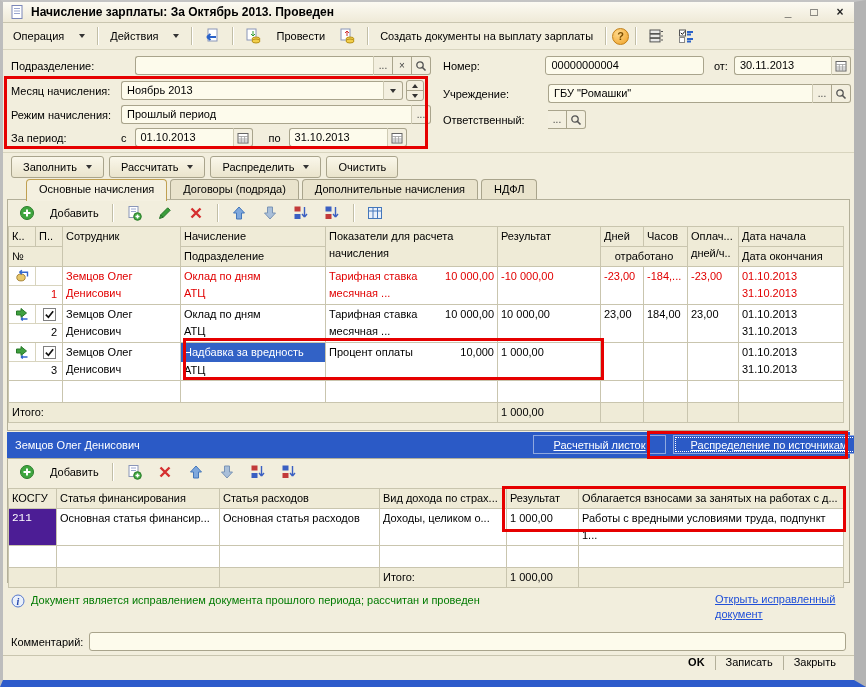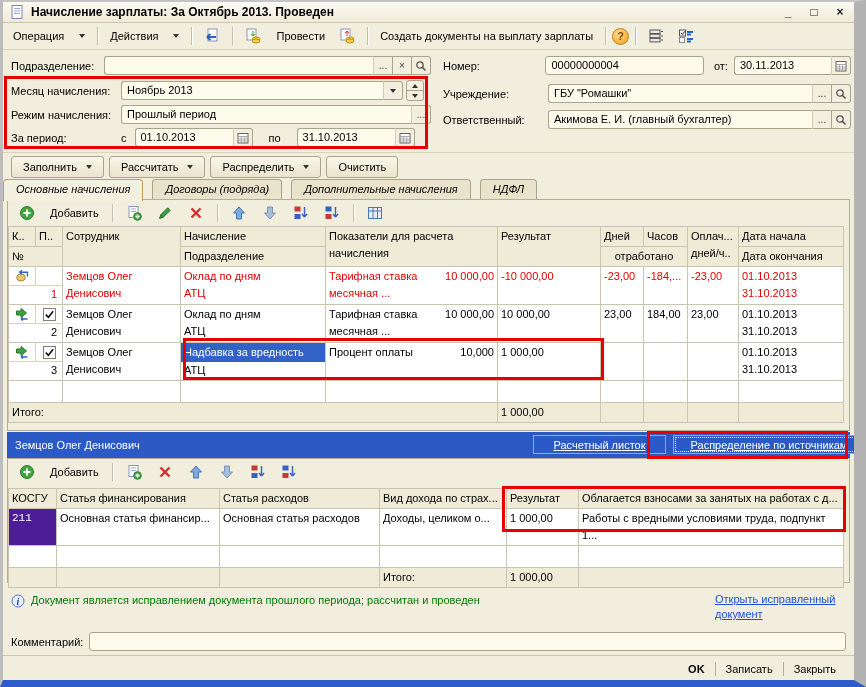--- a/index.html
+++ b/index.html
@@ -36,21 +36,21 @@
     display:flex;align-items:center;justify-content:center;color:#444;font-size:10px;}
   .fbtn.last{border-radius:0 3px 3px 0;}
   .spin{width:18px;height:21px;border:1px solid #A9A48C;border-radius:3px;background:#F3EFDF;margin-left:3px;
     display:flex;flex-direction:column;}
   .spin div{flex:1;display:flex;align-items:center;justify-content:center;}
   .tri-up{width:0;height:0;border-left:3.5px solid transparent;border-right:3.5px solid transparent;border-bottom:4px solid #333;}
   .tri-dn{width:0;height:0;border-left:3.5px solid transparent;border-right:3.5px solid transparent;border-top:4px solid #333;}
   
   .btn{display:inline-flex;align-items:center;gap:9px;height:22px;padding:0 11px;
     background:linear-gradient(#FAF7EA,#EAE4CC);border:1px solid #A9A48C;border-radius:3px;}
-  .tabs{position:absolute;left:0;top:177px;display:flex;gap:9px;font-style:italic;}
+  .tabs{position:absolute;left:23px;top:177px;display:flex;gap:3px;}
   .tab{height:21px;padding:3px 12px 0;background:#E9E3CC;border:1px solid #A9A48C;border-bottom:none;border-radius:4px 4px 0 0;}
   .tab.active{background:#F4F0E0;border-color:#C0A051;position:relative;z-index:6;height:22px;}
   .panel{position:absolute;border:1px solid #B3AF99;background:#F2EEDD;}
   
   .gtbar{position:absolute;display:flex;align-items:center;gap:3px;height:22px;}
   .addlabel{display:inline-block;}
   .addlabel::first-letter{text-decoration:underline;}
   
   table.grid{border-collapse:collapse;table-layout:fixed;background:#fff;position:absolute;border:1px solid #9A9684;}
   table.grid th,table.grid td{border:1px solid #C9C5AE;padding:1px 3px;vertical-align:top;
@@ -80,21 +80,21 @@
     border:1px solid #8FA8DF;color:#fff;text-decoration:underline;background:#2B5AC6;margin-left:16px;}
   .blink.focused{outline:1px dotted #fff;outline-offset:-3px;}
   
   .inforow{position:absolute;left:8px;top:592px;display:flex;gap:6px;align-items:flex-start;}
   .green{color:#007A00;}
   .fixlink{position:absolute;left:712px;top:590px;width:138px;color:#1F4FD8;text-decoration:underline;line-height:15px;}
   .crow{position:absolute;left:8px;top:630px;display:flex;align-items:center;gap:6px;}
   .cinput{width:757px;height:19px;background:#FDFBEC;border:1px solid #A9A48C;border-radius:3px;
     font-family:"Liberation Sans",sans-serif;font-size:11px;padding:2px 5px;}
   .bbar{position:absolute;left:0;top:653px;width:851px;height:27px;border-top:1px solid #C9C5AF;
-    display:flex;align-items:center;justify-content:flex-end;padding-right:8px;background:#F2EEDD;}
+    display:flex;justify-content:flex-end;padding-right:8px;background:#F2EEDD;}
   .bbtn{padding:0 10px;}
   .bsep{width:1px;height:14px;background:#B3AF99;}
   .bold{font-weight:bold;}
   
   .annot{position:absolute;border:3px solid #E60000;pointer-events:none;z-index:60;}
   .hsep{position:absolute;left:0;width:851px;border-top:1px solid #D8D4BE;}
 </style>
 </head>
 <body>
 
@@ -172,21 +172,21 @@
           <rect x="1.5" y="2" width="6" height="6" fill="#fff" stroke="#555"></rect>
           <path d="M2.8 4.8l1.6 1.6 2.4-3" stroke="#111" fill="none"></path>
           <rect x="1.5" y="9.5" width="5" height="5" fill="#fff" stroke="#888"></rect>
           <path d="M9 4h6M9 6.5h4" stroke="#2A62C8" stroke-width="2"></path>
           <path d="M9 11h6M9 13.5h4" stroke="#2A62C8" stroke-width="2"></path>
         </svg>
       </span>
   </div>
 
   <div class="frow" style="left:8px;top:53px;width:420px;">
-    <span class="flabel" style="width:93px;">Подразделение:</span>
+    <span class="flabel" style="width:124px;">Подразделение:</span>
     <span class="fwrap" style="flex:1;">
       <span class="fval joined" style="flex:1;"></span>
       <span class="fbtn">...</span>
       <span class="fbtn">×</span>
       <span class="fbtn last">
           <svg width="12" height="12" viewBox="0 0 12 12">
             <circle cx="5" cy="5" r="3.2" fill="none" stroke="#555" stroke-width="1.3"></circle>
             <line x1="7.5" y1="7.5" x2="10.5" y2="10.5" stroke="#555" stroke-width="1.6"></line>
           </svg>
         </span>
@@ -224,21 +224,21 @@
     <span style="margin-right:8px;">с</span>
     <span class="fwrap" style="width:118px;">
       <span class="fval joined" style="flex:1;">01.10.2013</span>
       <span class="fbtn last">
           <svg width="12" height="12" viewBox="0 0 12 12">
             <rect x="1" y="1.5" width="10" height="9.5" fill="#fff" stroke="#666"></rect>
             <path d="M1 4.5h10M4.3 4.5v6.5M7.6 4.5v6.5M1 7h10M1 9h10" stroke="#999" stroke-width=".8"></path>
           </svg>
         </span>
     </span>
-    <span style="margin:0 16px 0 16px;text-align:right;">по</span>
+    <span style="margin:0 8px 0 16px;text-align:right;">по</span>
     <span class="fwrap" style="width:118px;">
       <span class="fval joined" style="flex:1;">31.10.2013</span>
       <span class="fbtn last">
           <svg width="12" height="12" viewBox="0 0 12 12">
             <rect x="1" y="1.5" width="10" height="9.5" fill="#fff" stroke="#666"></rect>
             <path d="M1 4.5h10M4.3 4.5v6.5M7.6 4.5v6.5M1 7h10M1 9h10" stroke="#999" stroke-width=".8"></path>
           </svg>
         </span>
     </span>
   </div>
@@ -268,21 +268,20 @@
             <circle cx="5" cy="5" r="3.2" fill="none" stroke="#555" stroke-width="1.3"></circle>
             <line x1="7.5" y1="7.5" x2="10.5" y2="10.5" stroke="#555" stroke-width="1.6"></line>
           </svg>
         </span>
     </span>
   </div>
 
   <div class="frow" style="left:440px;top:107px;width:408px;">
     <span class="flabel" style="width:105px;">Ответственный:</span>
     <span class="fwrap" style="flex:1;">
-      <span class="fval joined" style="flex:1;">Акимова Е. И. (главный бухгалтер)</span>
       <span class="fbtn">...</span>
       <span class="fbtn last">
           <svg width="12" height="12" viewBox="0 0 12 12">
             <circle cx="5" cy="5" r="3.2" fill="none" stroke="#555" stroke-width="1.3"></circle>
             <line x1="7.5" y1="7.5" x2="10.5" y2="10.5" stroke="#555" stroke-width="1.6"></line>
           </svg>
         </span>
     </span>
   </div>
 

